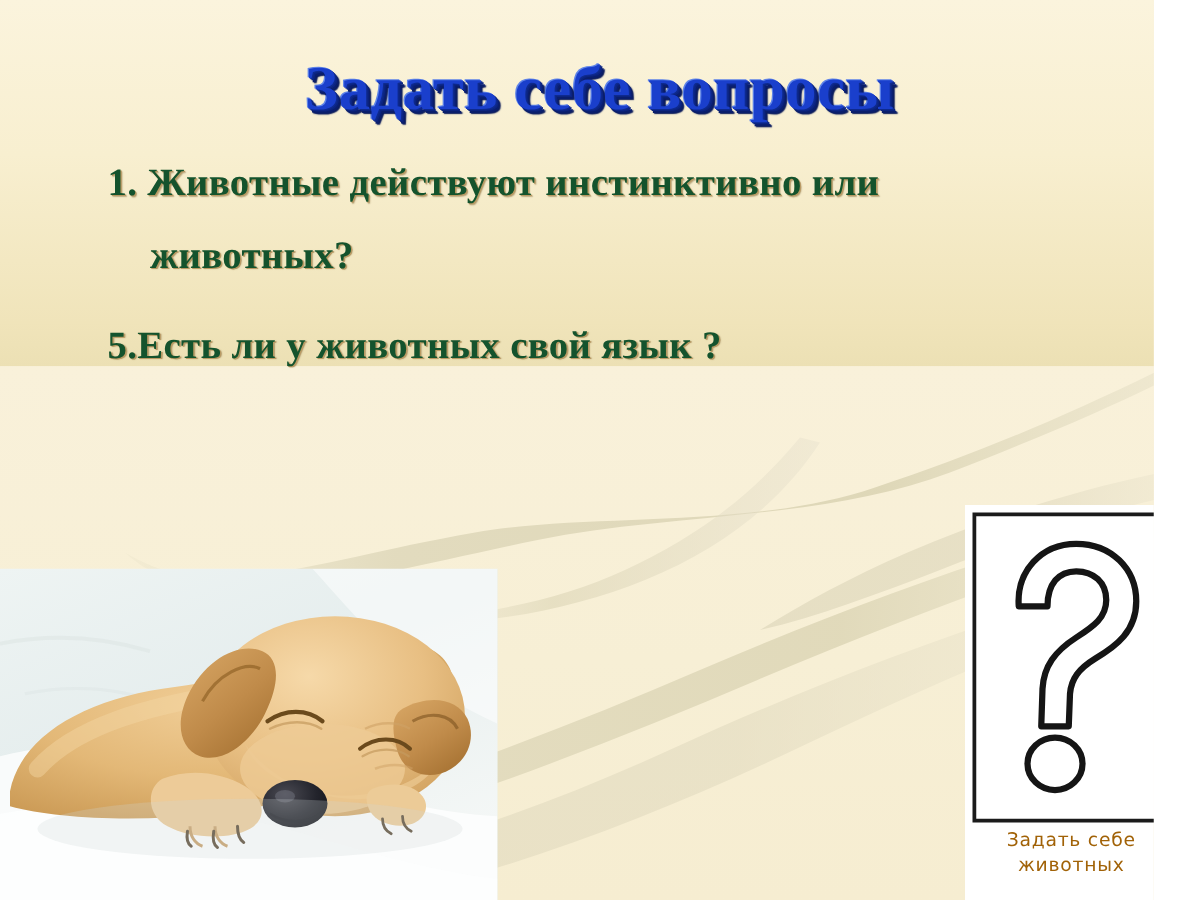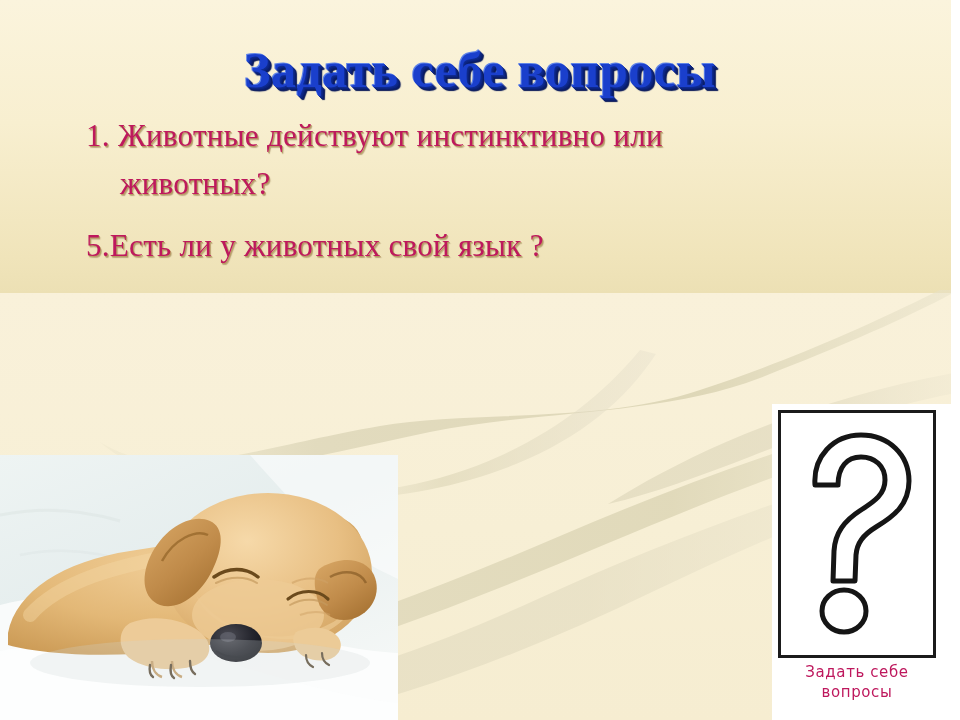--- a/index.html
+++ b/index.html
@@ -10,21 +10,20 @@
   body {
     font-family: "Liberation Serif", "DejaVu Serif", serif;
   }
 
   .slide {
     position: relative;
     width: 923px;
     height: 720px;
     overflow: hidden;
     background: #f7efd6;
-    padding-left: 28px;
   }
 
   
   .bg-top {
     position: absolute;
     left: 0; top: 0;
     width: 960px; height: 293px;
     background: linear-gradient(to bottom, #fbf4dd 0%, #f8efd0 42%, #f0e4ba 88%, #ece0b4 100%);
   }
   .bg-bottom {
@@ -78,21 +77,21 @@
     position: absolute;
     left: 0; top: 0;
     width: 100%; height: 100%;
   }
   .qcaption {
     position: absolute;
     left: 6px;
     top: 258px;
     width: 158px;
     text-align: center;
-    color: #be185d;
+    color: #a16207;
     font-family: "DejaVu Sans", "Liberation Sans", sans-serif;
     font-size: 15px;
     line-height: 20px;
     letter-spacing: 0.6px;
   }
 
   
   .title {
     position: absolute;
     left: 0;
@@ -116,27 +115,28 @@
 
   
   .body-block {
     position: absolute;
     left: 86px;
     top: 112px;
     width: 830px;
   }
   .line {
     font-family: "Liberation Serif", "DejaVu Serif", serif;
-    font-weight: normal;
-    color: #be185d;
+    font-weight: bold;
+    color: #14532d;
     font-size: 31px;
     line-height: 48px;
     letter-spacing: 0.3px;
     text-shadow: 1px 1px 0 #b99a63, 1.5px 1.5px 1px rgba(120,92,45,0.45);
     white-space: nowrap;
+    margin-top: 10px;
   }
   .line.indent { padding-left: 34px; }
   .line.q2 { padding-top: 14px; }
 </style>
 </head>
 <body>
 
 <div class="slide">
 
   <div class="bg-top"></div>
@@ -321,17 +321,17 @@
                    C 54 120, 63 108, 80 97
                    C 94 88, 104 81, 104 67
                    C 104 53, 94 44, 80 44
                    C 66 44, 57 54, 57 72 Z" fill="#ffffff" stroke="#151515" stroke-width="5" stroke-linejoin="round" stroke-linecap="round"></path>
           <ellipse cx="63" cy="198" rx="22" ry="21" fill="#ffffff" stroke="#151515" stroke-width="5"></ellipse>
         </svg>
       </div>
     </div>
     <div class="qcaption">
       <div>Задать себе</div>
-      <div>вопросы</div>
+      <div>животных</div>
     </div>
   </div>
 
 </div>
 
 </body></html>

